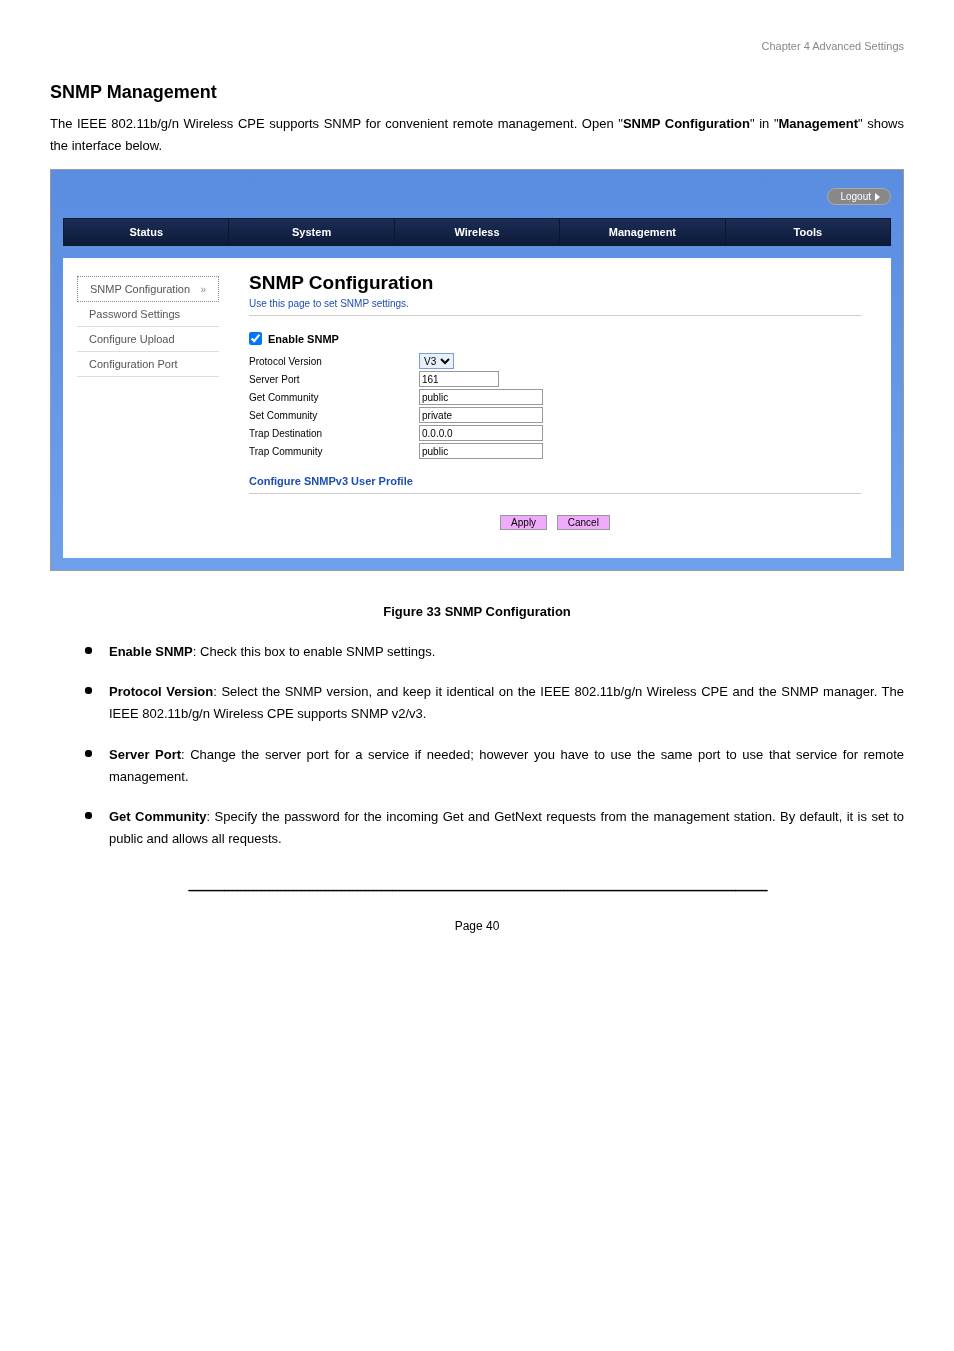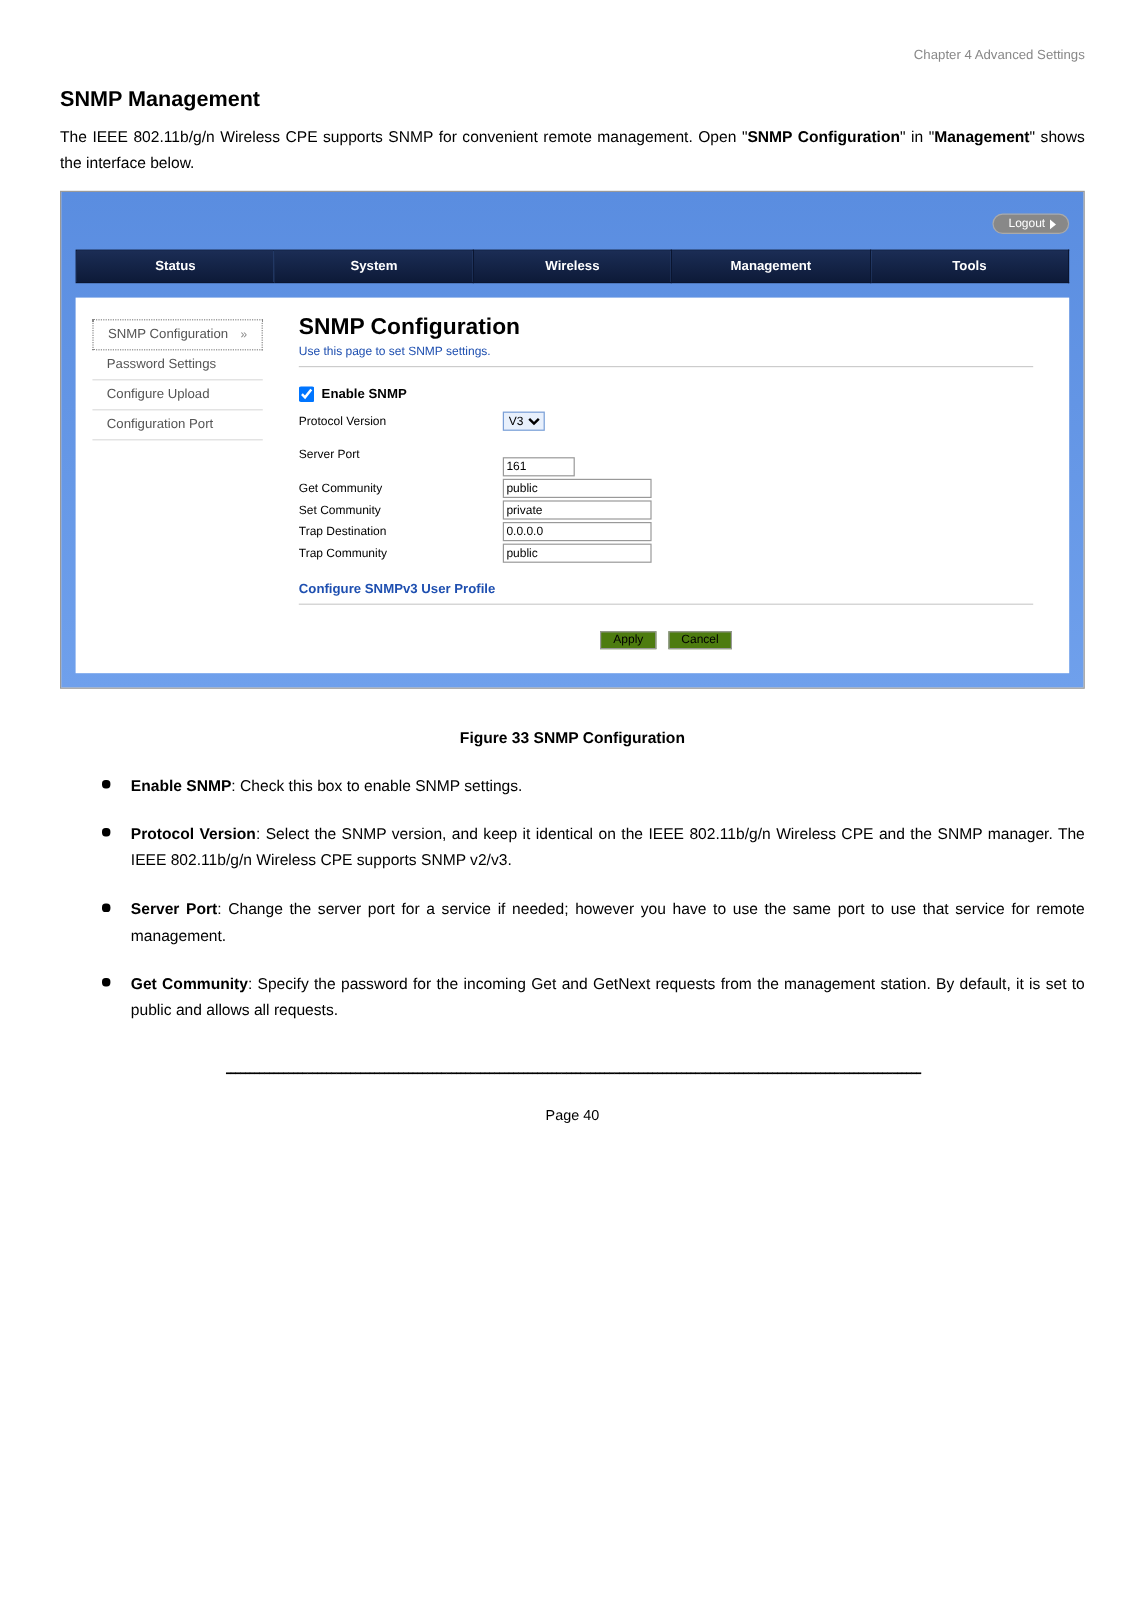--- a/index.html
+++ b/index.html
@@ -1,18 +1,18 @@
 <!DOCTYPE html>
 <html><head>
 <meta charset="utf-8">
 <style>
   * { box-sizing: border-box; margin: 0; padding: 0; }
   body { font-family: Arial, sans-serif; font-size: 13px; color: #000; background: #fff; width: 954px; margin: 0 auto; }
   .page { padding: 40px 50px 60px 50px; }
-  .doc-header { text-align: right; font-size: 11px; color: #888; margin-bottom: 20px; }
+  .doc-header { text-align: right; font-size: 11px; color: #888; margin-bottom: 30px; }
   .section-title { font-size: 18px; font-weight: bold; margin: 20px 0 10px 0; }
   .body-text { font-size: 13px; line-height: 1.7; margin-bottom: 12px; text-align: justify; }
   .body-text .bold { font-weight: bold; }
   .figure { font-family: Tahoma, Arial, sans-serif; margin: 10px 0 30px 0; background: linear-gradient(#5a8de0,#6fa0ec); padding: 0; border: 1px solid #999; }
   .fig-topbar { height: 48px; position: relative; }
   .logout-btn { position: absolute; right: 12px; top: 18px; background: #888; color: #fff; font-size: 10px; padding: 2px 10px 2px 12px; border-radius: 10px; border: 1px solid #aaa; cursor: pointer; display: flex; align-items: center; gap: 4px; }
   .logout-btn .play { display:inline-block; width:0; height:0; border-left:5px solid #fff; border-top:4px solid transparent; border-bottom:4px solid transparent; }
   .navbar { display: flex; margin: 0 12px; border-radius: 10px; }
   .nav-tab { flex: 1; text-align: center; color: #fff; font-weight: bold; font-size: 11px; padding: 7px 0; background: linear-gradient(#1b2d55,#0d1a38); border: 1px solid #0a1530; cursor: pointer; }
   .nav-tab + .nav-tab { border-left: none; }
@@ -26,21 +26,21 @@
   .main .subtitle { font-size: 10px; color: #1e4fb0; border-bottom: 1px solid #ccc; padding-bottom: 6px; margin-bottom: 16px; }
   .enable-row { display: flex; align-items: center; gap: 6px; margin-bottom: 8px; }
   .enable-row input[type=checkbox] { width: 13px; height: 13px; }
   .enable-row label { font-size: 11px; font-weight: bold; }
   .form-row { display: flex; align-items: center; margin: 2px 0; }
   .form-row .flabel { width: 170px; font-size: 10px; }
   .form-row input[type=text] { font-size: 10px; padding: 1px 2px; border: 1px solid #999; width: 124px; height: 16px; }
   .form-row select { font-size: 10px; border: 1px solid #7a9fd6; background: #e8f0fc; height: 16px; }
   .link-row { font-size: 11px; font-weight: bold; color: #1e4fb0; margin-top: 16px; border-bottom: 1px solid #ccc; padding-bottom: 6px; cursor: pointer; }
   .btn-row { text-align: center; margin-top: 20px; }
-  .btn-row button { font-size: 10px; padding: 1px 10px; margin: 0 3px; border: 1px solid #999; background: #4d7c0f; cursor: pointer; }
+  .btn-row button { font-size: 10px; padding: 1px 10px; margin: 0 3px; border: 1px solid #999; background: #f0abfc; cursor: pointer; }
   .bullet-list { margin: 18px 0 0 35px; }
   .bullet-item { position: relative; padding-left: 24px; margin-bottom: 18px; line-height: 1.7; font-size: 13px; text-align: justify; }
   .bullet-item::before { content: ""; position: absolute; left: 0; top: 6px; width: 7px; height: 7px; background: #000; border-radius: 3px; }
   .bullet-item .label { font-weight: bold; }
   .footer { text-align: center; font-size: 12px; margin-top: 30px; }
   .footer .divider { font-size: 18px; letter-spacing: -2px; margin: 4px 0 18px 0; color: #000; }
   .footer .pagenum { font-size: 12px; }
 </style>
 </head>
 <body>
@@ -89,21 +89,21 @@
         </div>
 
         <div class="form-row">
           <div class="flabel">Protocol Version</div>
           <select>
             <option>V3</option>
           </select>
         </div>
         <div class="form-row">
           <div class="flabel">Server Port</div>
-          <input type="text" style="width: 60px; margin-top: 20px;" value="161">
+          <input type="text" style="width: 80px;" value="161">
         </div>
         <div class="form-row">
           <div class="flabel">Get Community</div>
           <input type="text" value="public" style="">
         </div>
         <div class="form-row">
           <div class="flabel">Set Community</div>
           <input type="text" value="private" style="">
         </div>
         <div class="form-row">

